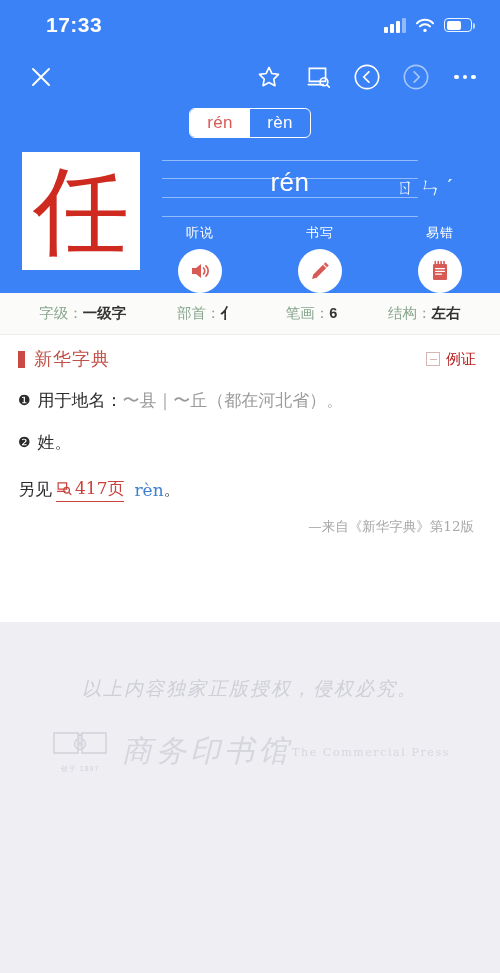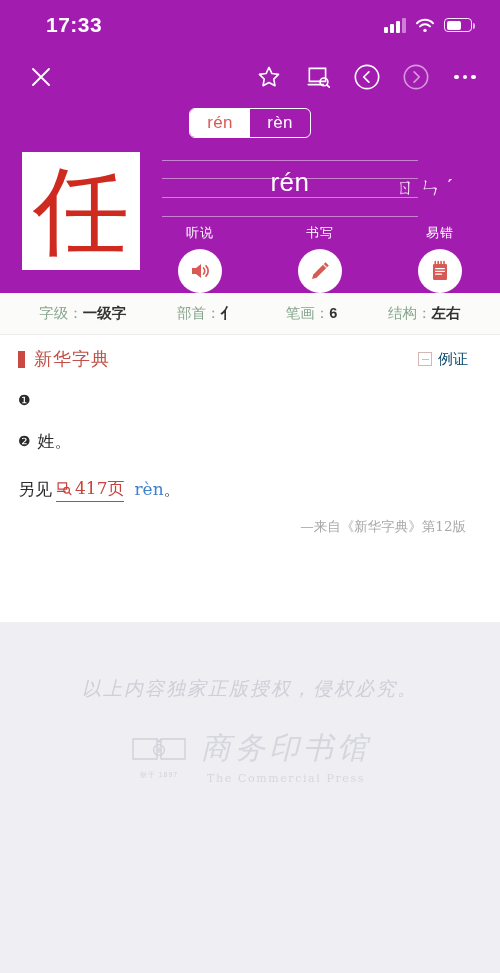--- a/index.html
+++ b/index.html
@@ -5,21 +5,21 @@
   * { box-sizing: border-box; margin: 0; padding: 0; }
   html, body {
     width: 500px; height: 973px;
     font-family: "Liberation Sans", "DejaVu Sans", sans-serif;
     background: #ffffff;
     overflow: hidden;
   }
   #app { width: 500px; height: 973px; position: relative; display: flex; flex-direction: column; }
 
   
-  .header { background: #a21caf; color: #fff; position: relative; flex: 0 0 auto; }
+  .header { background: #3b82f6; color: #fff; position: relative; flex: 0 0 auto; }
 
   .statusbar {
     height: 50px; display: flex; align-items: center;
     padding: 0 28px 0 46px; justify-content: space-between;
   }
   .clock { font-size: 21px; font-weight: bold; letter-spacing: .5px; color:#fdfdfd; }
   .status-icons { display: flex; align-items: center; gap: 9px; }
 
   .signal { display: flex; align-items: flex-end; gap: 2px; height: 15px; }
   .signal i { display:block; width:4px; background:#fff; border-radius:1px; }
@@ -99,27 +99,27 @@
   .infobar {
     background:#fbfbf9; height: 42px; display:flex; align-items:center;
     justify-content: space-around; padding: 12px 14px; flex:0 0 auto;
     border-bottom: 1px solid #ededea;
   }
   .info-item { font-size: 14.5px; white-space:nowrap; }
   .info-item .k { color:#86a58c; }
   .info-item .v { color:#333; font-weight: bold; }
 
   
-  .body { background:#fff; flex:1 1 auto; padding: 0 12px 0 0; position:relative; }
+  .body { background:#fff; flex:1 1 auto; padding: 0 4px 0 0; position:relative; }
 
   .sec-head { display:flex; align-items:center; padding: 12px 20px 8px 18px; }
   .sec-bar { width: 7px; height: 17px; background:#c94a44; margin-right: 9px; }
   .sec-title { font-size: 18px; color:#c05048; letter-spacing: 1px; flex:1;
                font-family:"DejaVu Serif","Liberation Serif",serif; }
-  .sec-toggle { display:flex; align-items:center; gap:6px; color:#0c4a6e; font-size: 15px; cursor:pointer;margin-left:37px; }
+  .sec-toggle { display:flex; align-items:center; gap:6px; color:#b91c1c; font-size: 15px; cursor:pointer;margin-left:37px; }
   .minus-box { width: 14px; height: 14px; border:1.3px solid #d5b6b3; position:relative; }
   .minus-box::after { content:""; position:absolute; left:2.5px; right:2.5px; top:6px; height:1.3px; background:#d5b6b3; }
 
   .def { display:flex; padding: 9px 20px 0 18px; font-size: 17px; line-height: 1.5;
          font-family:"DejaVu Serif","Liberation Serif",serif; color:#2b2b2b; }
   .def .num { flex:0 0 auto; margin-right: 7px; font-size: 14px; line-height: 1.8; }
   .def .txt { flex:1; }
   .def .ex { color:#9b9b9b; }
 
   .seealso { padding: 22px 20px 0 18px; font-size: 17px; color:#2b2b2b;
@@ -141,21 +141,21 @@
          font-family:"DejaVu Serif","Liberation Serif",serif; font-style: italic; }
   .wm2 { font-size: 19px; color:#cfcfd8; letter-spacing: 2px; margin-top: 14px;
          font-family:"DejaVu Serif","Liberation Serif",serif; font-style: italic; }
   .logo { display:flex; align-items:center; gap: 12px; margin-top: 26px; opacity:.55; }
   .logo-book { position:relative; width: 60px; text-align:center; }
   .logo-est { font-size: 7px; color:#b9b9c4; letter-spacing:1px; margin-top:2px; }
   .logo-cn { font-size: 30px; color:#c3c3cd; letter-spacing: 4px;
              font-family:"DejaVu Serif","Liberation Serif",serif; font-style: italic; }
   .logo-en { font-size: 11px; color:#c3c3cd; letter-spacing: 1.6px;
              font-family:"DejaVu Serif","Liberation Serif",serif; margin-top: 3px; }
-  .logo-col { display:flex; flex-direction:column; align-items:center; }
+  .logo-col { display:flex; flex-direction:row; align-items:center; }
 </style>
 </head>
 <body>
 
 <div id="app">
 
   <div class="header">
 
     <div class="statusbar">
       <div class="clock">17:33</div>
@@ -303,20 +303,23 @@
       <div class="sec-bar"></div>
       <div class="sec-title">新华字典</div>
       <div class="sec-toggle">
         <div class="minus-box"></div>
         <span>例证</span>
       </div>
     </div>
 
     <div class="def">
       <span class="num">❶</span>
+      <span class="txt">
+        <span>用于地名：</span><span class="ex">〜县｜〜丘（都在河北省）。</span>
+      </span>
     </div>
 
     <div class="def" style="padding-top:16px;">
       <span class="num">❷</span>
       <span class="txt">
         <span>姓。</span><span class="ex"></span>
       </span>
     </div>
 
     <div class="seealso">

